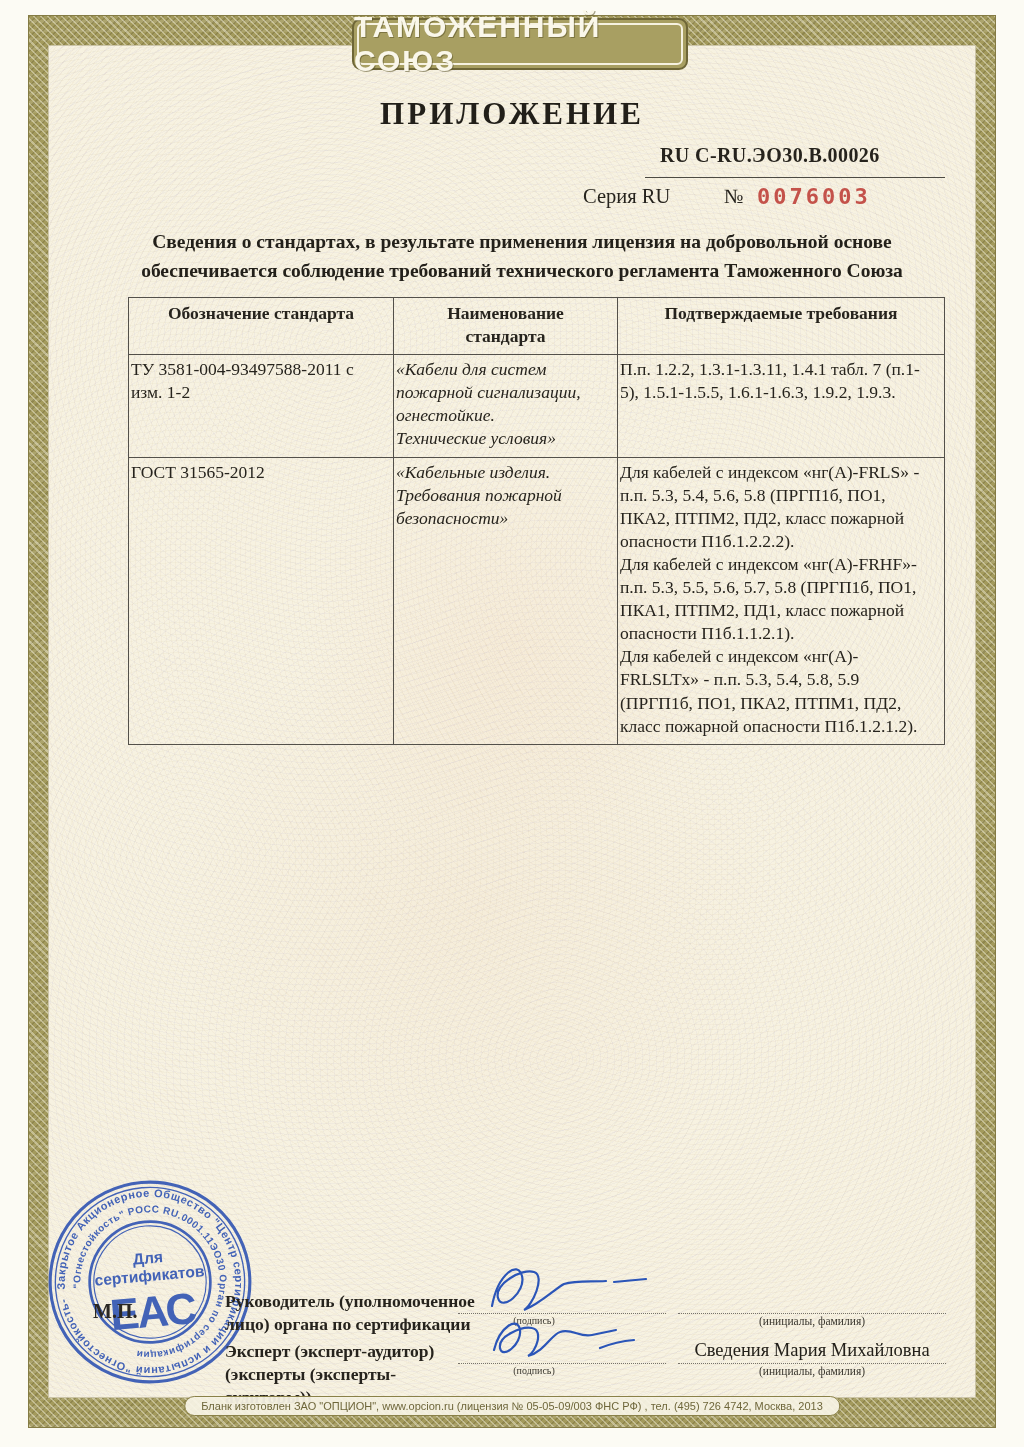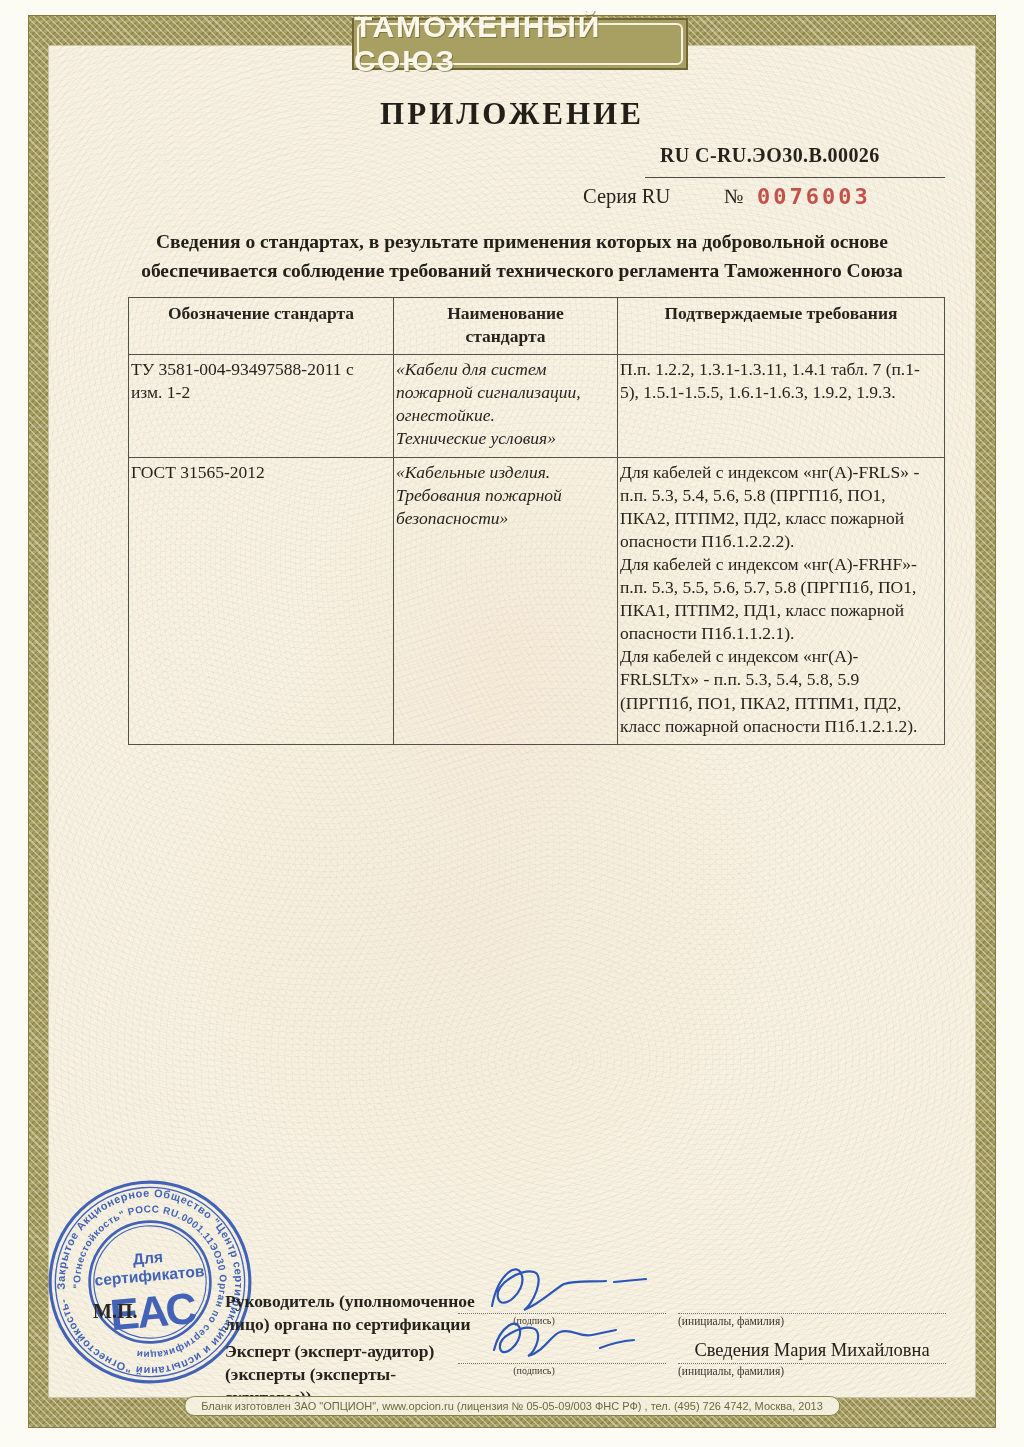--- a/index.html
+++ b/index.html
@@ -17,21 +17,21 @@
     background-image:
       radial-gradient(circle 300px at 50% 44%, rgba(233,178,140,.10), transparent 70%),
       radial-gradient(circle 430px at 46% 64%, rgba(222,172,128,.08), transparent 70%),
       repeating-radial-gradient(circle at 30% 22%, rgba(125,118,190,.055) 0 1px, transparent 1px 6px),
       repeating-radial-gradient(circle at 72% 38%, rgba(190,140,100,.06) 0 1px, transparent 1px 5px),
       repeating-radial-gradient(circle at 55% 75%, rgba(125,118,190,.05) 0 1px, transparent 1px 7px),
       repeating-radial-gradient(circle at 15% 60%, rgba(170,160,90,.05) 0 1px, transparent 1px 6px);
     box-shadow:inset 0 0 0 1px rgba(130,120,70,.35);}
   
   .badge{position:absolute;left:352px;top:18px;width:336px;height:52px;z-index:3;
-    background:#a89f62;border:2px solid #6e6637;border-radius:0;box-sizing:border-box;}
+    background:#a89f62;border:2px solid #6e6637;border-radius:9px;box-sizing:border-box;}
   .badge:before{content:"";position:absolute;inset:3px;border:2px solid #f6f2e0;border-radius:6px;}
   .badge span{position:absolute;inset:0;display:flex;align-items:center;justify-content:center;
     font-family:"Liberation Sans","DejaVu Sans",sans-serif;font-weight:800;font-size:30px;
     letter-spacing:2px;color:#faf7ea;text-shadow:1px 1px 0 rgba(90,82,40,.55);}
   .doc-title{position:absolute;top:96px;left:0;right:0;z-index:2;text-align:center;
     font-weight:700;font-size:31px;letter-spacing:3px;color:#221f19;}
   .cert-label{position:absolute;left:225px;top:149px;z-index:2;font-weight:700;font-size:20.5px;letter-spacing:.5px;}
   .cert-number{position:absolute;left:660px;top:144px;z-index:2;font-weight:700;font-size:20px;letter-spacing:.4px;}
   .cert-underline{position:absolute;left:645px;top:177px;width:300px;height:0;z-index:2;border-top:1.5px solid #4c4a42;}
   .series-label{position:absolute;left:583px;top:185px;z-index:2;font-size:20.5px;}
@@ -54,21 +54,21 @@
     transform:rotate(-5deg);opacity:.88;}
   .stamp-wrap svg{display:block;}
   .ring-text{font-family:"Liberation Sans","DejaVu Sans",sans-serif;font-weight:700;fill:#2b50b2;}
   .mp{position:absolute;left:93px;top:1300px;z-index:3;font-weight:700;font-size:20px;color:#2a2723;}
   
   .role{position:absolute;left:225px;width:250px;z-index:2;font-weight:700;font-size:17.5px;line-height:23px;}
   .sig-line{position:absolute;left:458px;width:208px;z-index:2;border-top:1px dotted #77736a;}
   .sig-caption{position:absolute;left:430px;width:208px;z-index:2;text-align:center;font-size:10px;color:#3a372f;}
   .name-line{position:absolute;left:678px;width:268px;z-index:2;border-top:1px dotted #77736a;}
   .sig-name{position:absolute;left:664px;width:296px;z-index:2;text-align:center;font-size:18.5px;color:#23201a;}
-  .name-caption{position:absolute;left:678px;width:268px;z-index:2;text-align:left;font-size:11.5px;color:#3a372f;}
+  .name-caption{position:absolute;left:678px;width:268px;z-index:2;text-align:center;font-size:11.5px;color:#3a372f;}
   .autograph{position:absolute;z-index:3;}
   
   .footer-box{position:absolute;left:50%;top:1396px;transform:translateX(-50%);z-index:3;
     border:1.5px solid #8a8148;border-radius:12px;background:rgba(248,245,231,.92);
     padding:3px 16px;white-space:nowrap;
     font-family:"Liberation Sans","DejaVu Sans",sans-serif;font-size:11px;color:#6e663a;}
 </style>
 </head>
 <body>
 
@@ -84,21 +84,21 @@
   <div class="doc-title">ПРИЛОЖЕНИЕ</div>
 
   <div class="cert-number">RU С-RU.ЭО30.В.00026</div>
   <div class="cert-underline"></div>
 
   <div class="series-label">Серия RU</div>
   <div class="num-sign">№</div>
   <div class="serial">0076003</div>
 
   <div class="intro">
-    <span>Сведения о стандартах, в результате применения которых на добровольной основе</span><br>
+    <span>Сведения о стандартах, в результате применения лицензия на добровольной основе</span><br>
     <span>обеспечивается соблюдение требований технического регламента Таможенного Союза</span>
   </div>
 
   <table class="tbl">
     <colgroup>
         <col style="width:265px">
         <col style="width:224px">
         <col style="width:327px">
       </colgroup>
     <thead>

